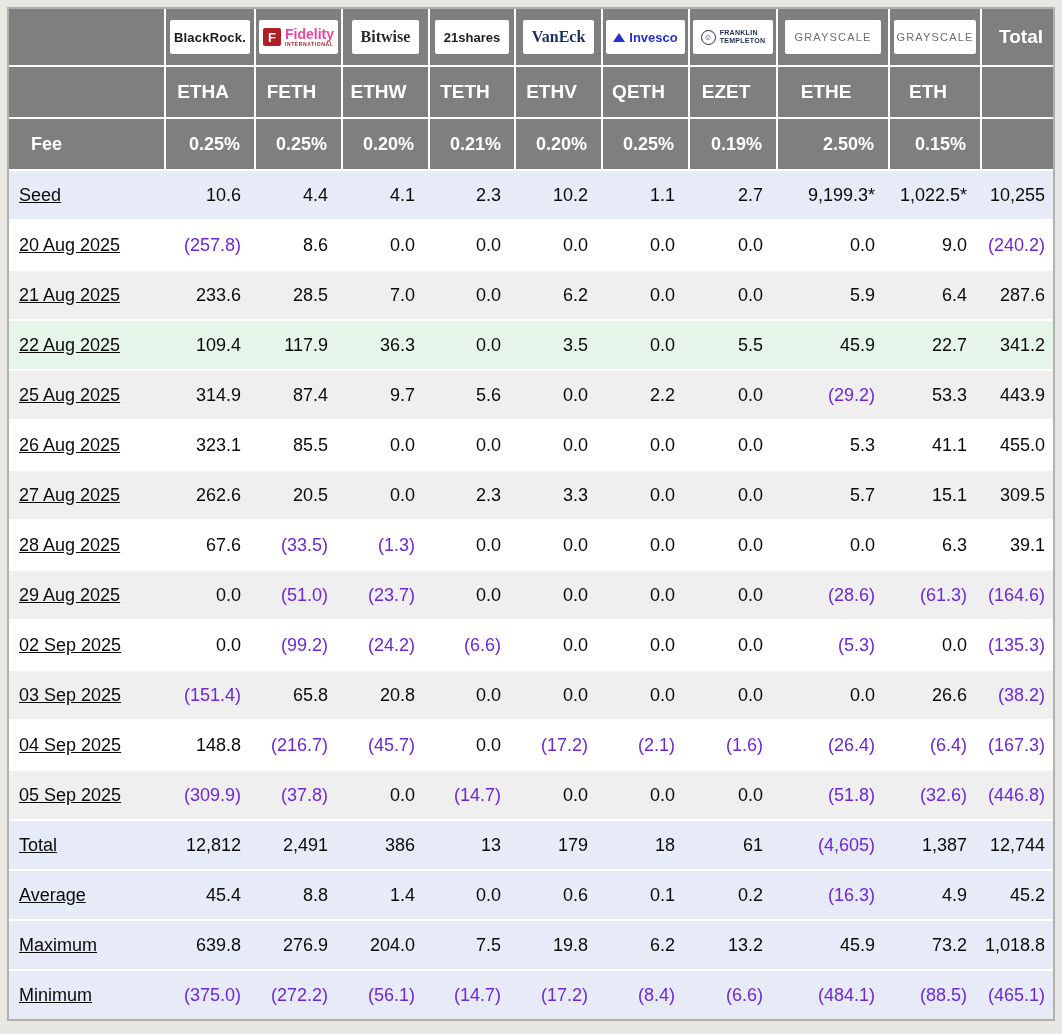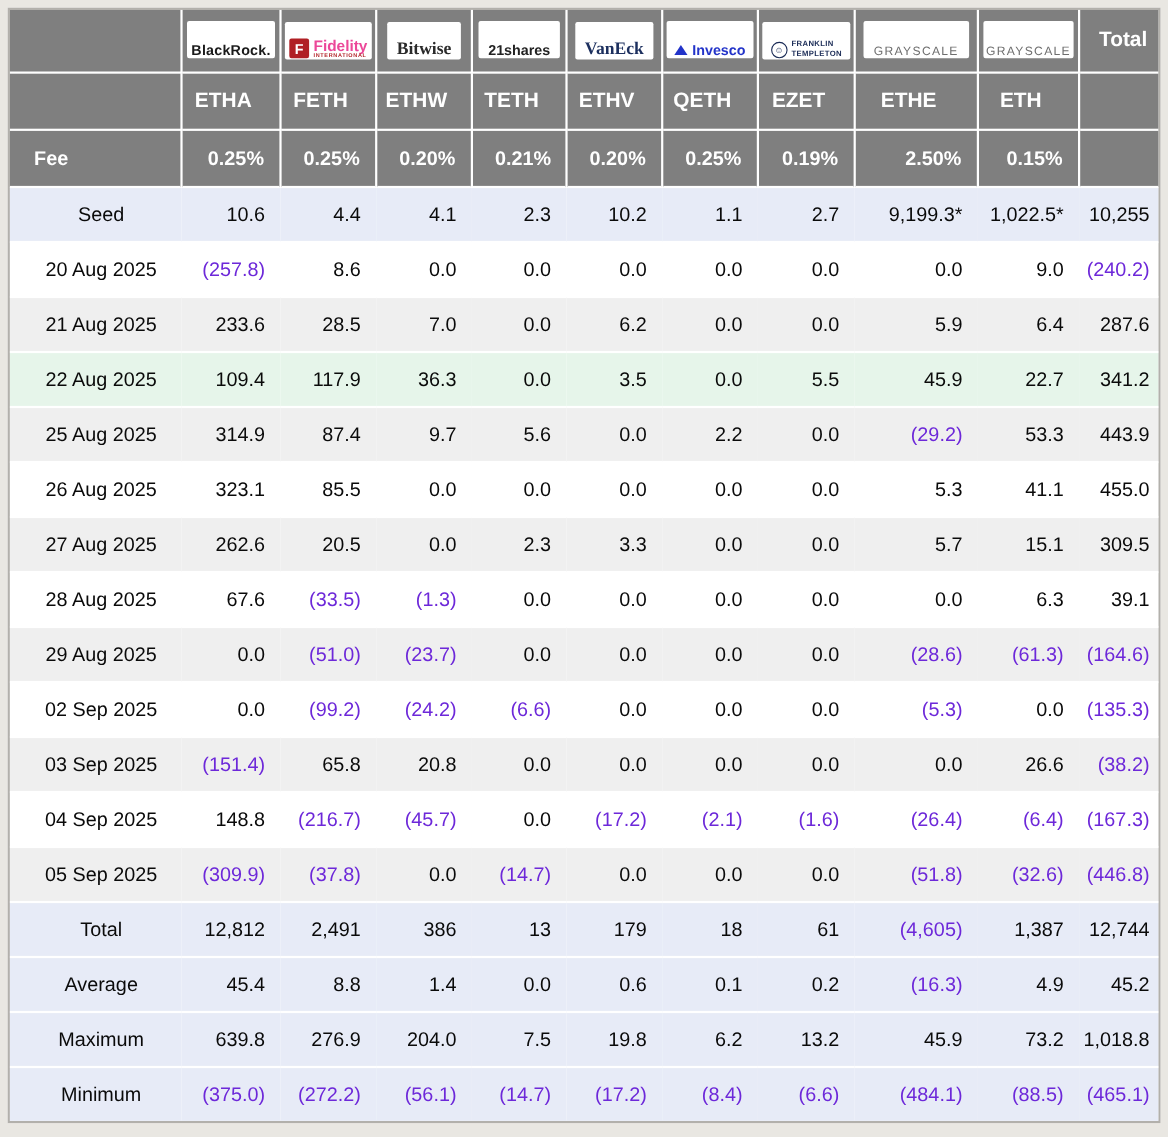--- a/index.html
+++ b/index.html
@@ -9,29 +9,29 @@
   thead th{background:#7f7f7f;color:#ffffff;font-weight:bold;padding:0;}
   th.hsep{border-right:2px solid #ffffff;}
   th.hbot{border-bottom:2px solid #ffffff;}
   th.logo-cell{height:56px;vertical-align:middle;text-align:center;}
   th.total-head{font-size:19px;text-align:right;padding-right:10px;}
   th.ticker-cell{height:50px;font-size:19px;text-align:center;padding-right:14px;}
   th.fee-cell{height:50px;font-size:18px;text-align:right;padding-right:14px;padding-left:20px;}
   th.fee-label,th.corner{text-align:left;padding-left:22px;font-size:18px;}
   
   tbody td{height:48px;font-size:18px;color:#0a0a0a;text-align:right;padding:0 14px 0 0;border-top:2px solid #ffffff;vertical-align:middle;}
-  tbody td.row-label{text-align:center;padding:0 0 0 10px;}
+  tbody td.row-label{text-align:left;padding:0 0 0 10px;text-decoration:underline;}
   tbody td.col-total{padding-right:8px;}
   tbody td.neg{color:#6d28d9;}
   tr.bg-white td{background:#ffffff;}
   tr.bg-gray td{background:#efefef;}
   tr.bg-blue td{background:#e7ebf7;}
   tr.bg-green td{background:#e6f5ea;}
   
-  .logo-box{display:inline-flex;align-items:flex-end;justify-content:center;background:#ffffff;border-radius:2px;height:34px;padding:0 9px;max-width:92%;box-sizing:border-box;}
+  .logo-box{display:inline-flex;align-items:center;justify-content:center;background:#ffffff;border-radius:2px;height:34px;padding:0 9px;max-width:92%;box-sizing:border-box;}
   .lg-blackrock{font-weight:bold;color:#1a1a1a;font-size:13px;letter-spacing:.2px;}
   .lg-bitwise{font-family:"Liberation Serif",serif;font-weight:bold;color:#2b2b2b;font-size:16px;}
   .lg-21shares{font-weight:bold;color:#222222;font-size:13px;}
   .lg-vaneck{font-family:"Liberation Serif",serif;font-weight:bold;color:#1c2f5e;font-size:16px;}
   .lg-grayscale{color:#6e6e6e;font-size:11px;letter-spacing:1.2px;font-weight:500;}
   .lg-invesco{color:#2233c9;font-weight:bold;font-size:13px;display:inline-flex;align-items:center;}
   .tri{width:0;height:0;border-left:6px solid transparent;border-right:6px solid transparent;border-bottom:9px solid #2233c9;display:inline-block;margin-right:4px;}
   .fid-wrap{display:inline-flex;align-items:center;gap:4px;}
   .fid-f{width:18px;height:18px;background:#b01f24;color:#ffffff;font-weight:bold;display:inline-flex;align-items:center;justify-content:center;font-size:13px;border-radius:2px;}
   .fid-col{display:inline-flex;flex-direction:column;align-items:flex-start;line-height:1;}

